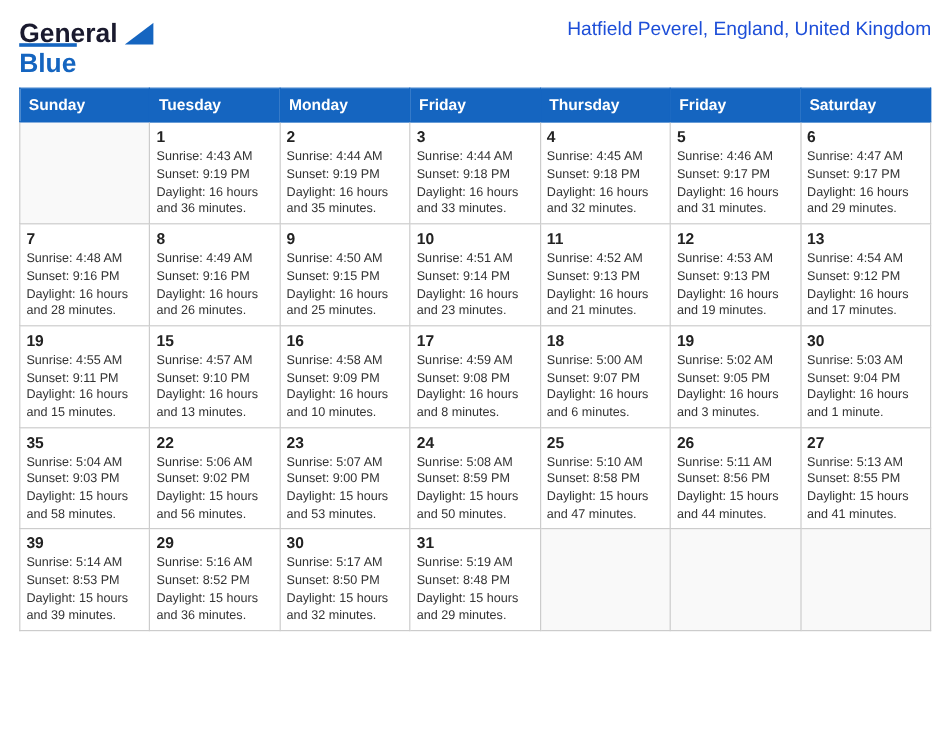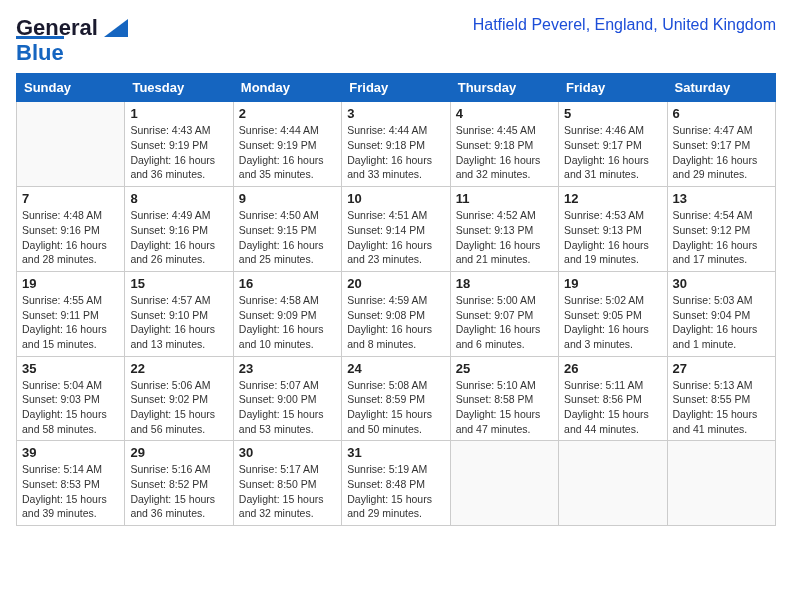--- a/index.html
+++ b/index.html
@@ -181,21 +181,21 @@
         </td>
         <td>
           <span class="day-num">15</span>
           <div class="day-info">Sunrise: 4:57 AM<br>Sunset: 9:10 PM<br>Daylight: 16 hours and 13 minutes.</div>
         </td>
         <td>
           <span class="day-num">16</span>
           <div class="day-info">Sunrise: 4:58 AM<br>Sunset: 9:09 PM<br>Daylight: 16 hours and 10 minutes.</div>
         </td>
         <td>
-          <span class="day-num">20</span>
+          <span class="day-num">17</span>
           <div class="day-info">Sunrise: 4:59 AM<br>Sunset: 9:08 PM<br>Daylight: 16 hours and 8 minutes.</div>
         </td>
         <td>
           <span class="day-num">18</span>
           <div class="day-info">Sunrise: 5:00 AM<br>Sunset: 9:07 PM<br>Daylight: 16 hours and 6 minutes.</div>
         </td>
         <td>
           <span class="day-num">19</span>
           <div class="day-info">Sunrise: 5:02 AM<br>Sunset: 9:05 PM<br>Daylight: 16 hours and 3 minutes.</div>
         </td>

